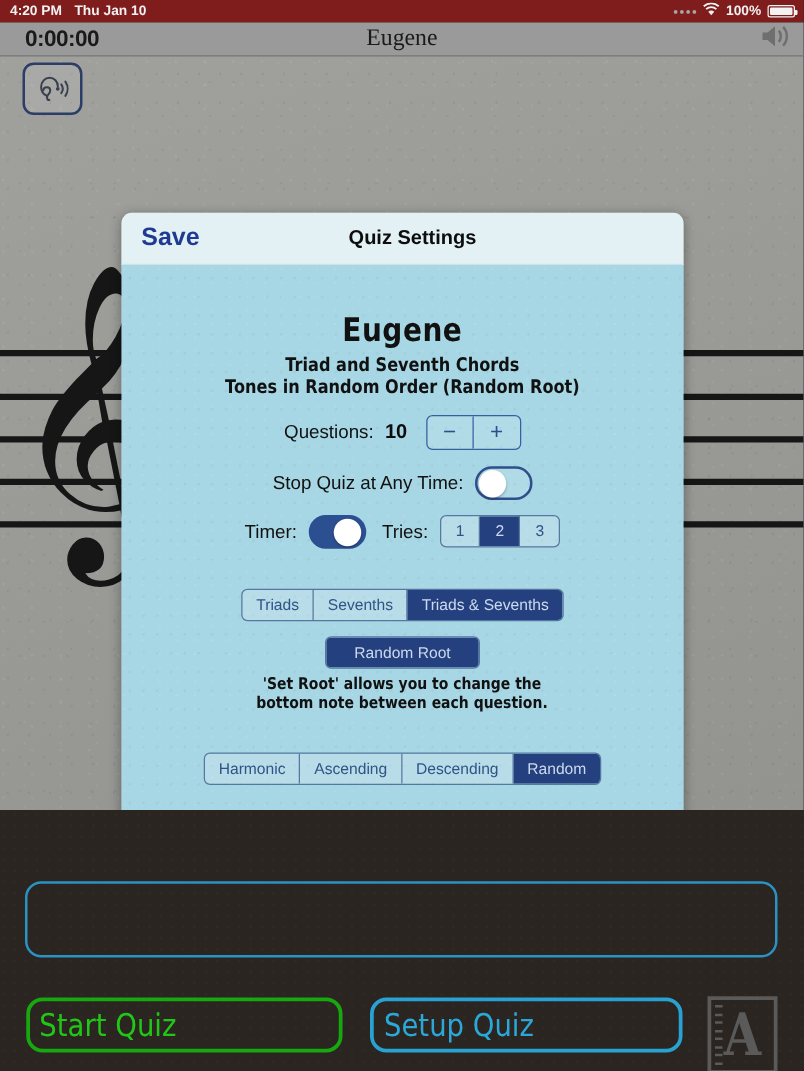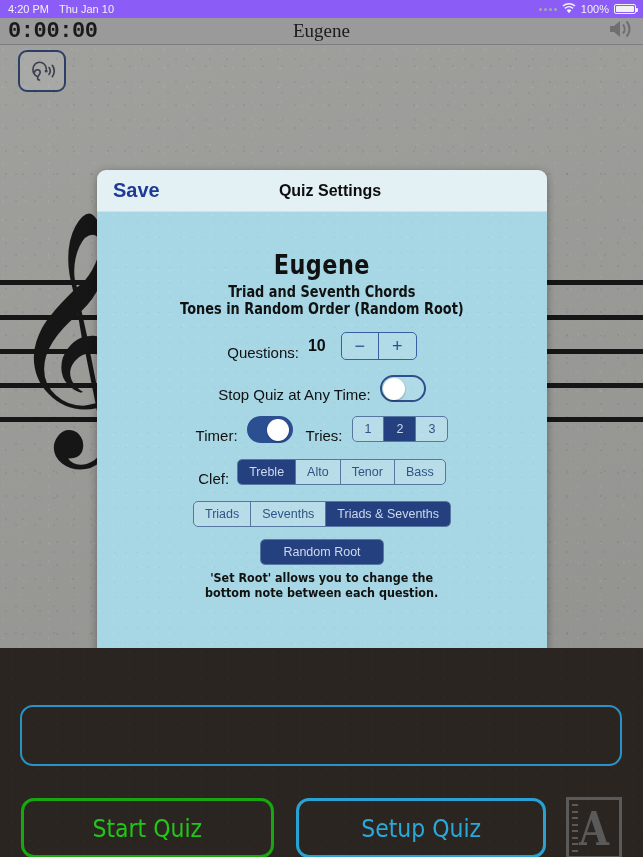--- a/index.html
+++ b/index.html
@@ -7,43 +7,43 @@
     width: 643px; height: 857px;
     overflow: hidden;
     font-family: "Liberation Sans", sans-serif;
     background: #2a2521;
   }
   #app { position: relative; width: 643px; height: 857px; }
 
   
   .statusbar {
     position: absolute; top: 0; left: 0; width: 643px; height: 18px;
-    background: #8b5cf6;
+    background: #7f1d1d;
     display: flex; align-items: center;
-    color: #f2f2f2; font-size: 11px; font-weight: normal;
+    color: #f2f2f2; font-size: 11px; font-weight: bold;
   }
   .sb-time { margin-left: 8px; letter-spacing: 0; }
   .sb-date { margin-left: 10px; }
   .sb-right { margin-left: auto; display: flex; align-items: center; gap: 5px; margin-right: 7px; justify-content: flex-end; }
   .sb-dots { display: flex; gap: 2px; align-items: center; }
   .sb-dots i { width: 3px; height: 3px; border-radius: 50%; background: #a8a8a8; display: block; }
   .sb-batt { width: 22px; height: 10px; border: 1px solid #f2f2f2; border-radius: 2px; position: relative; }
   .sb-batt::after { content:""; position: absolute; right:-3px; top:3px; width:2px; height:4px; background:#f2f2f2; border-radius:0 1px 1px 0;}
   .sb-batt i { position:absolute; left:1px; top:1px; bottom:1px; right:1px; background:#f2f2f2; border-radius:1px; display:block;}
 
   
   .navbar {
     position: absolute; top: 18px; left: 0; width: 643px; height: 27px;
     background: #9a9a9a;
     border-bottom: 1px solid #7e7e7e;
     display: flex; align-items: center;
   }
   .nav-timer {
-    margin-left: 8px; font-size: 22px; font-weight: bold; color: #1a1a1a;
-    font-family: Liberation Mono, monospace; letter-spacing: -0.4px;
+    margin-left: 20px; font-size: 18px; font-weight: bold; color: #1a1a1a;
+    font-family: Liberation Sans, sans-serif; letter-spacing: -0.4px;
   }
   .nav-title {
     position: absolute; left: 0; right: 0; text-align: center;
     font-family: "Liberation Serif", serif; font-size: 19px; color: #1b1b1b;
   }
   .nav-speaker { margin-left: auto; margin-right: 10px; position: relative; z-index: 2; }
 
   
   .page {
     position: absolute; top: 45px; left: 0; width: 643px; height: 603px;
@@ -113,21 +113,21 @@
     transform: scaleX(0.86);
     transform-origin: center;
     color: #111;
     white-space: nowrap;
   }
   .quiz-name { font-size: 26px; letter-spacing: .5px; margin-bottom: 4px; }
   .quiz-sub  { font-size: 15px; line-height: 1.12; text-align: center; }
 
   .row { display: flex; align-items: center; justify-content: center; }
 
-  .lbl { font-size: 15px; color: #111; margin-top: 12px; }
+  .lbl { font-size: 15px; color: #111; }
 
   
   .q-row { margin-top: 14px; gap: 9px; }
   .q-count { font-size: 16px; font-weight: bold; color: #0c0c0c; }
   .stepper {
     display: flex; border: 1px solid #3a5fa0; border-radius: 5px;
     overflow: hidden; margin-left: 6px;
   }
   .stepper div {
     width: 37px; height: 26px; display: flex; align-items: center; justify-content: center;
@@ -162,38 +162,38 @@
   .seg .sgm {
     padding: 0 11px; height: 24px; display: flex; align-items: center; justify-content: center;
     font-size: 12.5px; color: #2f5486; border-right: 1px solid #54789f;
     background: rgba(255,255,255,.10); white-space: nowrap;
   }
   .seg .sgm:last-child { border-right: none; }
   .seg .sgm.sel { background: #24407e; color: #ccd9ee; }
   .seg.tries .sgm { padding: 0 12px; }
 
   .clef-row { margin-top: 14px; gap: 8px; }
-  .mt14 { margin-top: 14px; }
+  .mt14 { margin-top: 32px; }
   .mt12 { margin-top: 12px; }
   .root-note { font-size: 13px; line-height: 1.15; text-align: center; margin-top: 6px; }
 
   
   .bottom {
     position: absolute; top: 648px; left: 0; width: 643px; height: 209px;
     background: #2a2521;
     background-image: radial-gradient(circle at 30% 40%, rgba(255,255,255,.018) 0 1px, transparent 1px);
     background-size: 9px 9px;
   }
   .answer-box {
     position: absolute; left: 20px; top: 57px; width: 602px; height: 61px;
     border: 2px solid #2a93c4; border-radius: 13px;
   }
   .btn {
-    position: absolute; height: 60px; border-radius: 13px;
-    display: flex; align-items: center; justify-content: center;
+    position: absolute; height: 44px; border-radius: 13px;
+    display: flex; align-items: center; justify-content: flex-start;
     font-family: "DejaVu Sans", sans-serif; font-size: 25px;
   }
   .btn span { transform: scaleX(0.88); display: block; white-space: nowrap; }
   .btn-start { left: 21px; top: 150px; width: 253px; border: 3px solid #17a80f; color: #21c717; }
   .btn-setup { left: 296px; top: 150px; width: 250px; border: 3px solid #27a2d2; color: #2aa8d8; }
   .logo {
     position: absolute; right: 21px; top: 149px; width: 56px; height: 62px;
     border: 3px solid #5a5a5a;
   }
   .logo .ltr {
@@ -300,46 +300,45 @@
             <span class="knob"></span>
           </span>
         <span class="lbl" style="margin-left:4px">Tries:</span>
         <div class="seg tries">
           <div class="sgm">1</div>
           <div class="sgm sel">2</div>
           <div class="sgm">3</div>
         </div>
       </div>
 
-      <div class="row clef-row">
-        <span class="lbl">Clef:</span>
-        <div class="seg">
-          <div class="sgm sel">Treble</div>
-          <div class="sgm">Alto</div>
-          <div class="sgm">Tenor</div>
-          <div class="sgm">Bass</div>
-        </div>
-      </div>
 
       <div class="row mt14">
         <div class="seg">
           <div class="sgm">Triads</div>
           <div class="sgm">Sevenths</div>
           <div class="sgm sel">Triads &amp; Sevenths</div>
         </div>
       </div>
 
       <div class="row mt12">
         <div class="seg">
           <div class="sgm sel" style="padding:0 22px">Random Root</div>
         </div>
       </div>
       <div class="disp root-note">'Set Root' allows you to change the</div>
       <div class="disp root-note" style="margin-top:0">bottom note between each question.</div>
 
+      <div class="row mt14">
+        <div class="seg">
+          <div class="sgm">Harmonic</div>
+          <div class="sgm">Ascending</div>
+          <div class="sgm">Descending</div>
+          <div class="sgm sel">Random</div>
+        </div>
+      </div>
 
     </div>
   </div>
 
   <div class="bottom">
     <div class="answer-box" placeholder=""></div>
 
     <div class="btn btn-start">
       <span>Start Quiz</span>
     </div>

